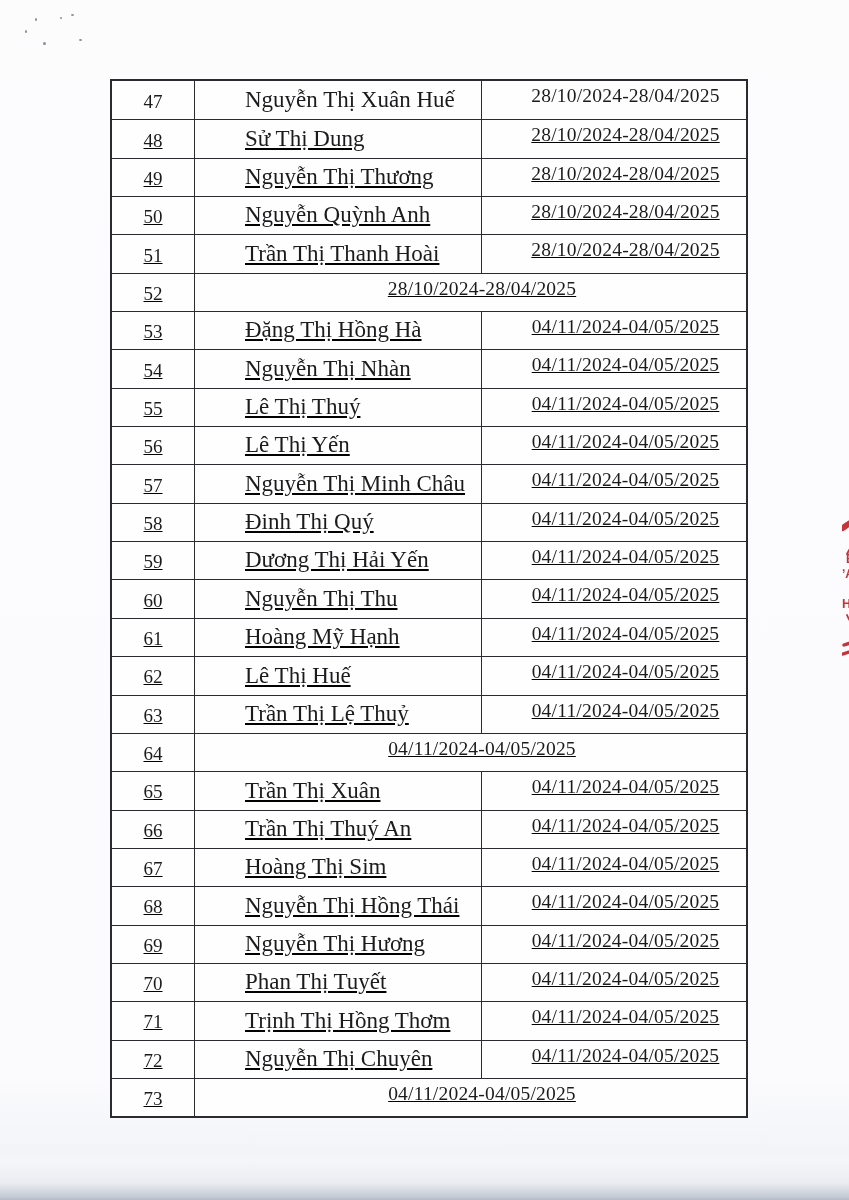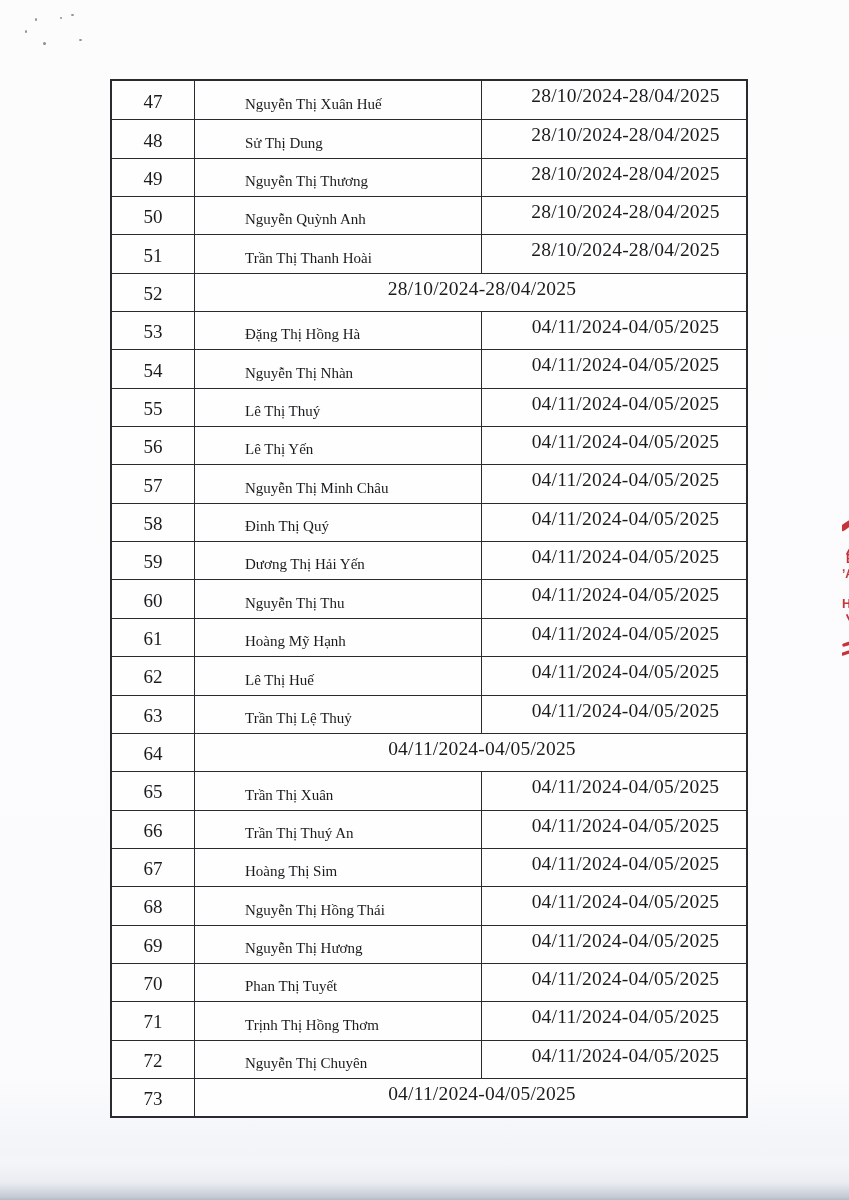--- a/index.html
+++ b/index.html
@@ -26,34 +26,34 @@
     position: absolute;
     left: 110px; top: 79px;
     width: 638px;
     border: 2px solid #2b2b2f;
     background: #fefefe;
   }
   .row {
     display: flex;
     height: 38.35px;
   }
-  .row + .row { border-top: 1.5px solid #2b2b2f; }
+  .row + .row { border-top: 1.5px solid #2b2b2f; text-decoration: underline; }
   .cell { color: #1b1b1e; }
   .cell-no {
     width: 82px;
     display: flex; align-items: center; justify-content: center;
     font-size: 19px;
     padding-top: 3px;
   }
   .cell-name {
     width: 287px;
     border-left: 1.6px solid #2b2b2f;
     display: flex; align-items: flex-end;
     padding: 0 0 6px 50px;
-    font-size: 15px;
+    font-size: 23px;
     white-space: nowrap;
   }
   .cell-period {
     flex: 1;
     border-left: 1.6px solid #2b2b2f;
     display: flex; align-items: flex-start; justify-content: center;
     padding-top: 4px;
     padding-left: 23px;
     font-size: 19.5px;
     letter-spacing: 0.2px;

